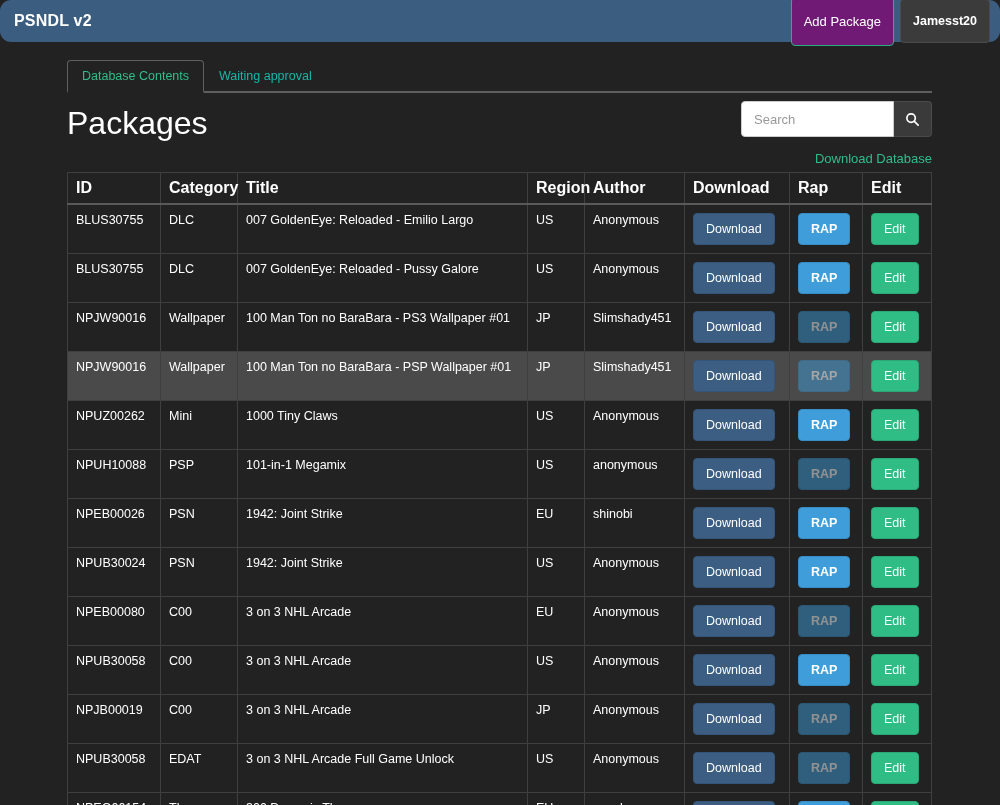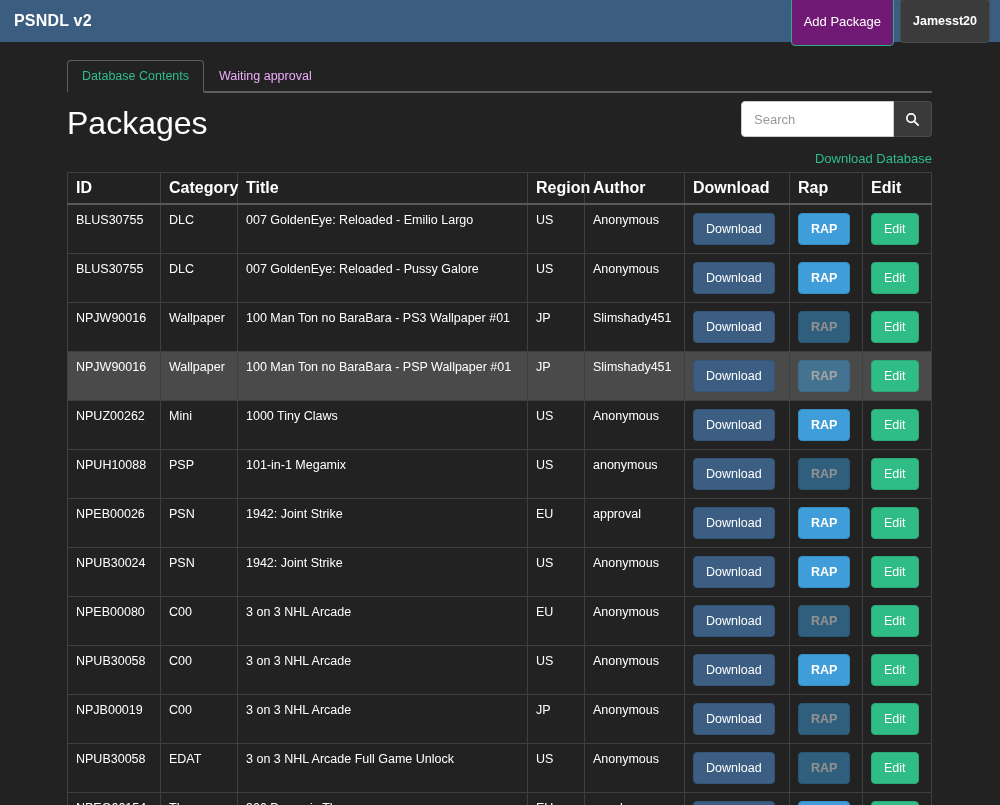--- a/index.html
+++ b/index.html
@@ -7,33 +7,34 @@
   body {
     background:#222222;
     font-family:"Liberation Sans", sans-serif;
     color:#ffffff;
   }
   
   .navbar {
     height:42px; background:#3b5d80;
     display:flex; align-items:center; justify-content:space-between;
     padding:0 10px 0 14px;
+    border-radius:11px;
   }
   .brand { font-size:16px; font-weight:bold; color:#ffffff; letter-spacing:.2px; }
   .nav-right { display:flex; gap:6px; align-items:center; }
   .btn { border:1px solid transparent; border-radius:4px; cursor:pointer;
          font-family:inherit; color:#fff; }
   .btn-add { background:#701a75; border-color:#2ab07f; padding:16px 12px; font-size:13px; }
   .btn-user { background:#3b3b3b; border-color:#4a4a4a; padding:14px 12px; font-size:12.5px; font-weight:bold; }
   
   .content { padding:18px 68px 0 67px; }
   
   .tabs { display:flex; border-bottom:2px solid #5f5f5f; }
   .tab {
-    padding:8px 14px; font-size:12.5px; color:#f0abfc; cursor:pointer;
+    padding:8px 14px; font-size:12.5px; color:#14b8a6; cursor:pointer;
     border:1px solid transparent; border-bottom:none;
     border-radius:4px 4px 0 0; margin-bottom:-2px;
   }
   .tab.active {
     color:#2fbe8b; background:#222222;
     border-color:#5f5f5f;
     border-bottom:2px solid #222222;
   }
   
   .page-header { display:flex; justify-content:space-between; align-items:flex-start; margin-top:8px; }
@@ -219,21 +220,21 @@
     </td>
     <td class="cell-btn">
       <button class="btn btn-edit">Edit</button>
     </td>
   </tr>
         <tr>
     <td>NPEB00026</td>
     <td>PSN</td>
     <td>1942: Joint Strike</td>
     <td>EU</td>
-    <td>approval</td>
+    <td>shinobi</td>
     <td class="cell-btn">
       <button class="btn btn-download">Download</button>
     </td>
     <td class="cell-btn">
       <button class="btn btn-rap">RAP</button>
     </td>
     <td class="cell-btn">
       <button class="btn btn-edit">Edit</button>
     </td>
   </tr>

